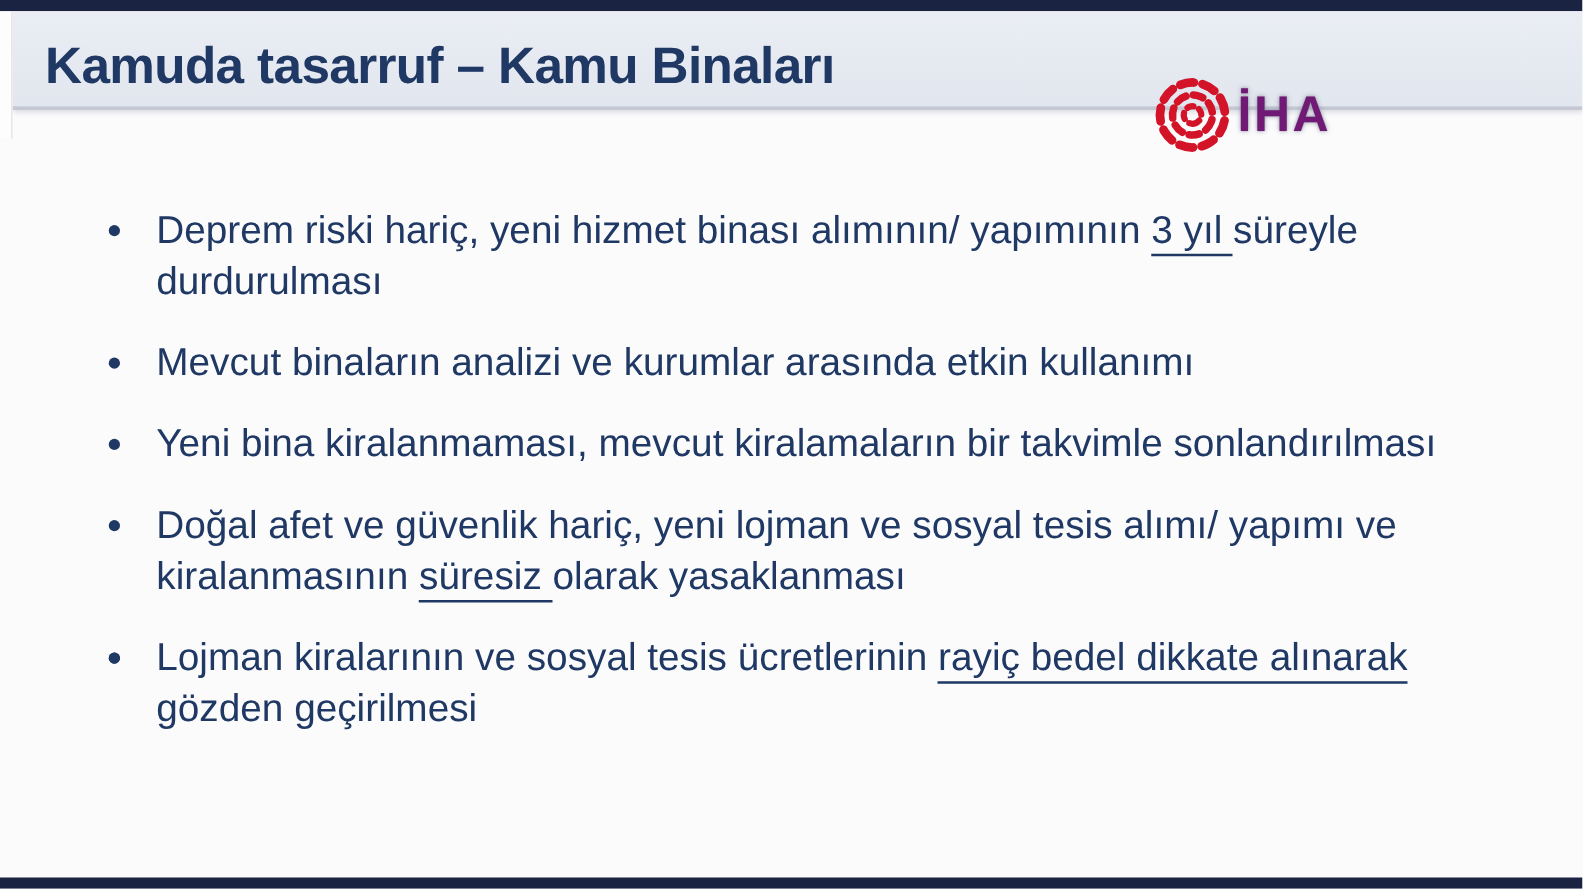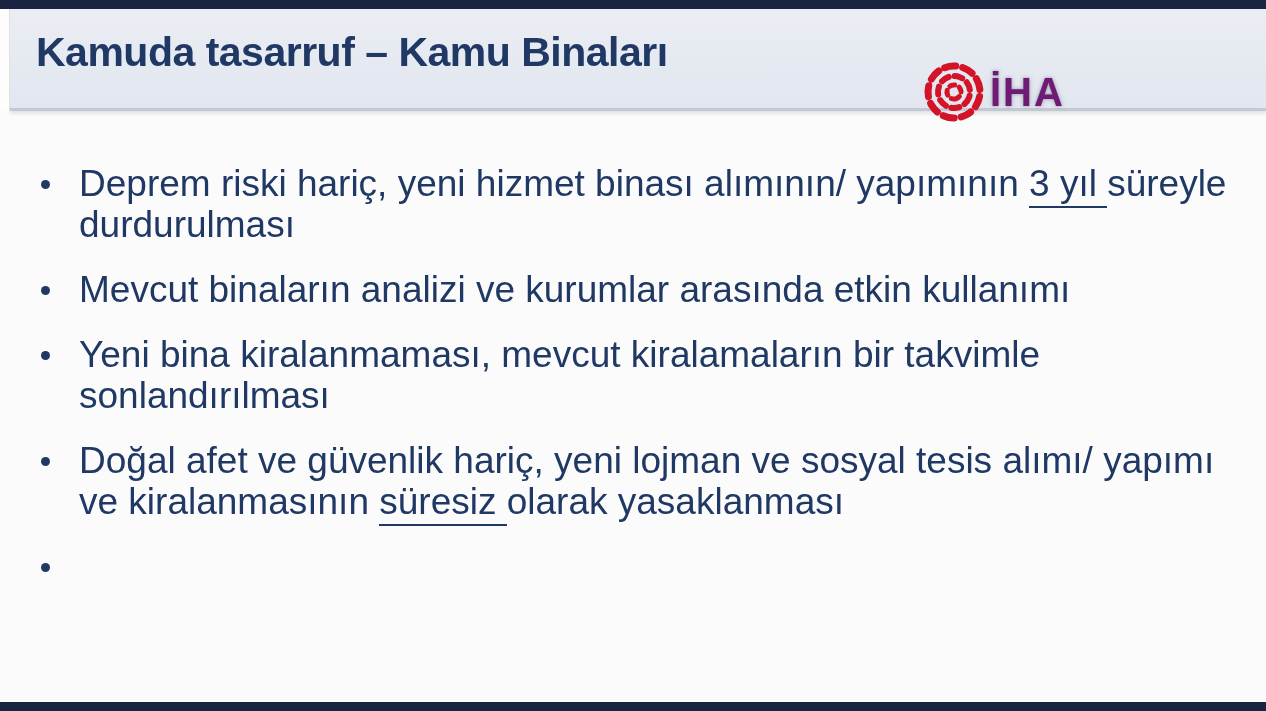--- a/index.html
+++ b/index.html
@@ -24,21 +24,21 @@
     background: var(--bar);
   }
   .top-bar { top: 0; }
   .bottom-bar { bottom: 0; }
   .left-strip {
     position: absolute; left: 0; top: 9px; width: 10px; height: 102px;
     background: #fdfdfd;
     border-right: 1px solid #e9dede;
   }
   .header {
-    position: absolute; top: 9px; left: 10px; right: 0; height: 102px;
+    position: absolute; top: 9px; left: 10px; right: 0; height: 79px;
     background: linear-gradient(180deg, var(--header-bg-top), var(--header-bg-bottom));
     border-bottom: 3px solid #c3c8d3;
     box-shadow: 0 2px 4px rgba(40,50,80,0.15);
   }
   .title {
     position: absolute; left: 26px; top: 20px;
     font-size: 41px; font-weight: bold;
     color: var(--navy);
     letter-spacing: -0.5px;
     white-space: nowrap;
@@ -55,23 +55,24 @@
     text-shadow: 0 0 4px rgba(140,145,160,0.85), 0 0 1px rgba(140,145,160,0.9);
   }
   .content {
     position: absolute; top: 163px; left: 0; right: 30px;
   }
   ul.bullets { list-style: none; margin: 0; padding: 0; }
   li.bullet {
     position: relative;
     padding-left: 79px;
     margin-bottom: 24px;
-    font-size: 37px;
+    font-size: 31px;
     line-height: 41px;
     color: var(--navy);
+    margin-left: 46px;
   }
   li.bullet .dot {
     position: absolute; left: 41px; top: 17px;
     width: 9px; height: 9px; border-radius: 50%;
     background: var(--navy);
   }
   .u {
     border-bottom: 2px solid currentColor;
     padding-bottom: 2px;
   }
@@ -97,16 +98,17 @@
   <span class="iha-text">İHA</span>
 </div>
 
 <div class="content">
   <ul class="bullets">
       <li class="bullet"><span class="dot"></span><span><span>Deprem riski hariç, yeni hizmet binası alımının/ yapımının </span><span class="u">3 yıl </span><span>süreyle durdurulması</span></span></li>
       <li class="bullet"><span class="dot"></span><span><span>Mevcut binaların analizi ve kurumlar arasında etkin kullanımı</span></span></li>
       <li class="bullet"><span class="dot"></span><span><span>Yeni bina kiralanmaması, mevcut kiralamaların bir takvimle sonlandırılması</span></span></li>
       <li class="bullet"><span class="dot"></span><span><span>Doğal afet ve güvenlik hariç, yeni lojman ve sosyal tesis alımı/ yapımı ve kiralanmasının </span><span class="u">süresiz </span><span>olarak yasaklanması</span></span></li>
       <li class="bullet"><span class="dot"></span></li>
+      <li class="bullet"><span class="dot"></span><span><span>Lojman kiralarının ve sosyal tesis ücretlerinin </span><span class="u">rayiç bedel dikkate alınarak</span><span> gözden geçirilmesi</span></span></li>
     </ul>
 </div>
 
 <div class="bottom-bar"></div>
 
 </body></html>

